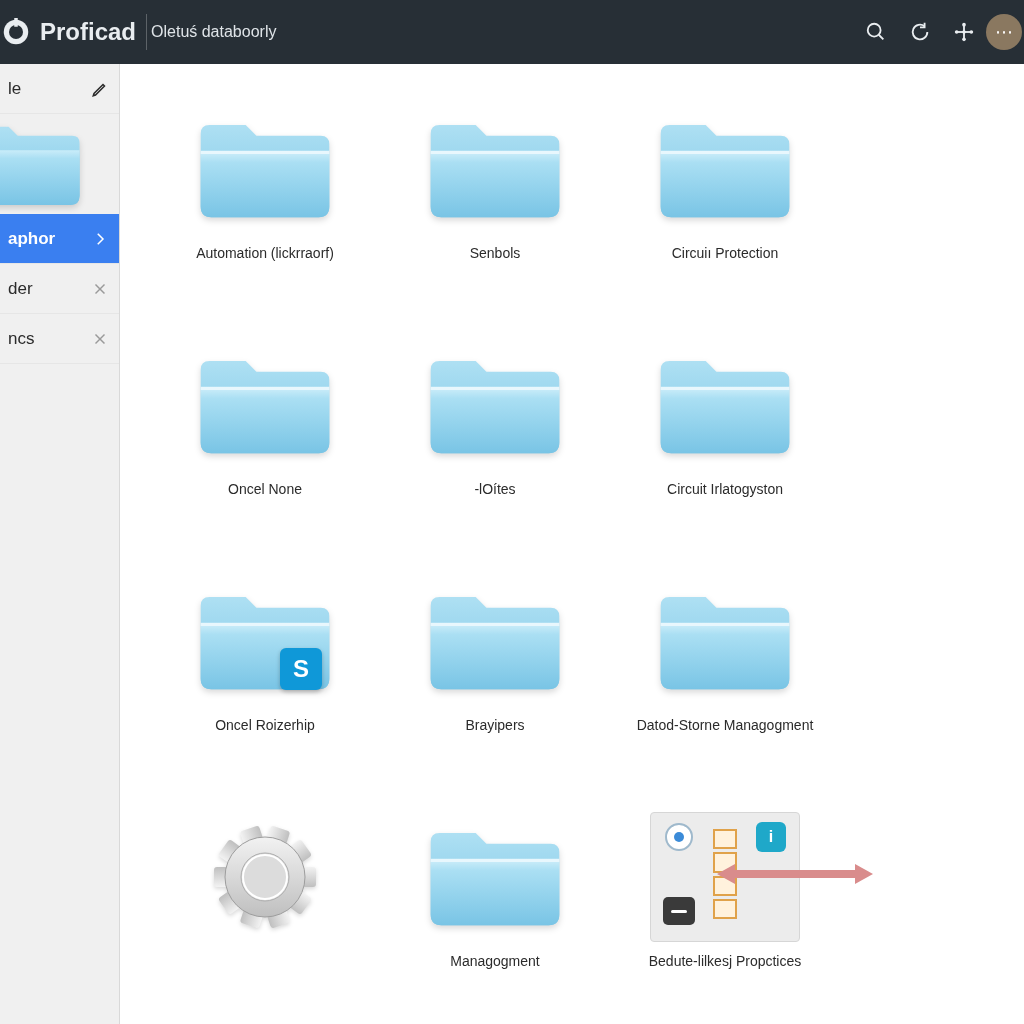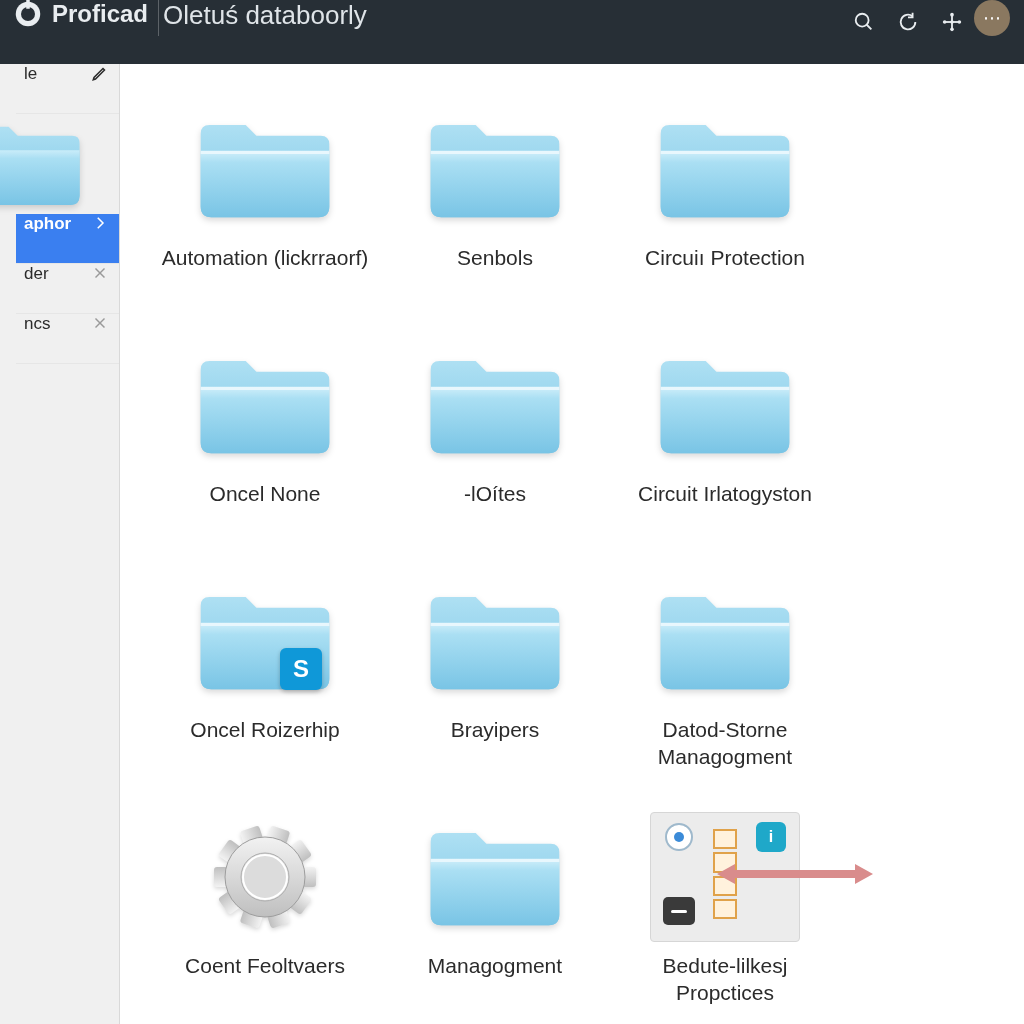--- a/index.html
+++ b/index.html
@@ -12,47 +12,47 @@
     --sel-bg:#3a7ff0;
     --sel-fg:#ffffff;
     --folder-light:#a7d8ee;
     --folder-mid:#7ec6e6;
     --folder-shadow:rgba(0,0,0,.15);
     --body-bg:#ffffff;
   }
   *{box-sizing:border-box;}
   html,body{margin:0;padding:0;width:1024px;height:1024px;overflow:hidden;font-family:"Segoe UI",Arial,sans-serif;background:var(--body-bg);}
   
-  .hdr{height:64px;background:var(--hdr-bg);color:var(--hdr-fg);display:flex;align-items:flex-start;padding:0 14px;gap:0;}
+  .hdr{height:64px;background:var(--hdr-bg);color:var(--hdr-fg);display:flex;align-items:center;padding:0 2px;gap:0;}
   .brand{display:flex;align-items:center;gap:10px;font-size:24px;font-weight:600;}
   .brand-logo{width:28px;height:28px;}
   .hdr-sep{width:1px;height:36px;background:rgba(255,255,255,.25);margin:0 4px 0 10px;}
-  .hdr-title{font-size:26px;color:#dfe4e8;}
+  .hdr-title{font-size:16px;color:#dfe4e8;}
   .hdr-spacer{flex:1;}
   .hdr-btn{width:44px;height:44px;display:flex;align-items:center;justify-content:center;border-radius:22px;cursor:pointer;}
   .hdr-ico{width:22px;height:22px;stroke:#e9edf0;fill:none;stroke-width:2;}
   .avatar{width:36px;height:36px;border-radius:50%;background:#8a7860;color:#fff;display:flex;align-items:center;justify-content:center;font-size:18px;}
   
   .body{display:flex;height:calc(1024px - 64px);}
   .sidebar{width:120px;background:var(--sidebar-bg);border-right:1px solid var(--sidebar-border);display:flex;flex-direction:column;font-size:17px;color:var(--text);}
-  .side-row{height:50px;display:flex;justify-content:space-between;padding:0 10px 0 8px;border-bottom:1px solid #e6e6e6;cursor:pointer;margin-left:16px;}
+  .side-row{height:50px;display:flex;align-items:center;justify-content:space-between;padding:0 10px 0 8px;border-bottom:1px solid #e6e6e6;cursor:pointer;}
   .side-row.first{justify-content:space-between;}
   .side-row .lbl{white-space:nowrap;overflow:hidden;}
   .side-row.sel{background:var(--sel-bg);color:var(--sel-fg);font-weight:bold;}
   .side-row .ico{width:18px;height:18px;stroke:currentColor;fill:none;stroke-width:2;}
   .side-row.sel .ico{stroke:#fff;}
   .side-row .x{stroke:#9a9a9a;}
   .side-thumb{height:100px;display:flex;align-items:center;padding-left:0;}
   .side-thumb svg{margin-left:-40px;}
   
   .content{flex:1;overflow:auto;padding:30px 20px 0 30px;}
   .grid{display:flex;flex-wrap:wrap;gap:0;}
   .cell{width:230px;display:flex;flex-direction:column;align-items:center;margin-bottom:30px;cursor:pointer;}
   .icon-wrap{height:150px;display:flex;align-items:center;justify-content:center;position:relative;}
-  .label{font-size:21px;color:var(--text);text-align:center;line-height:1.3;min-height:56px;padding:0 4px;}
+  .label{font-size:14px;color:var(--text);text-align:right;line-height:1.3;min-height:56px;padding:0 4px;}
   
   .folder-svg{filter:drop-shadow(0 3px 3px var(--folder-shadow));}
   
   .gear-svg{filter:drop-shadow(0 2px 2px rgba(0,0,0,.15));}
   
   .props{width:150px;height:130px;background:#ececec;border:1px solid #d6d6d6;border-radius:4px;padding:8px;display:grid;grid-template-columns:1fr 1fr 1fr;grid-template-rows:1fr 1fr 1fr;gap:6px;align-items:center;justify-items:center;}
   .p-dot{width:28px;height:28px;border-radius:50%;border:2px solid #9fb9cc;background:#fff;position:relative;}
   .p-dot::after{content:"";position:absolute;inset:7px;border-radius:50%;background:#3b8bd8;}
   .p-film{width:24px;height:90px;grid-row:1/4;grid-column:2;display:flex;flex-direction:column;gap:3px;}
   .p-film div{flex:1;border:2px solid #e0a24a;background:#fff2dd;}
@@ -264,21 +264,20 @@
               <rect x="9" y="50.00000000000001" width="14" height="20" rx="3" fill="url(#gear-grad)" transform="rotate(180 16 60.00000000000001)"></rect>
               <rect x="17.40325224750231" y="24.137448899131186" width="14" height="20" rx="3" fill="url(#gear-grad)" transform="rotate(216 24.40325224750231 34.137448899131186)"></rect>
               <rect x="39.40325224750231" y="8.153513283013247" width="14" height="20" rx="3" fill="url(#gear-grad)" transform="rotate(252 46.40325224750231 18.153513283013247)"></rect>
               <rect x="66.59674775249768" y="8.15351328301324" width="14" height="20" rx="3" fill="url(#gear-grad)" transform="rotate(288 73.59674775249768 18.15351328301324)"></rect>
               <rect x="88.59674775249769" y="24.137448899131172" width="14" height="20" rx="3" fill="url(#gear-grad)" transform="rotate(324 95.59674775249769 34.13744889913117)"></rect>
     <circle cx="60" cy="60" r="40" fill="url(#gear-grad)" stroke="#9d9d9d" stroke-width="1"></circle>
     <circle cx="60" cy="60" r="24" fill="#dcdcdc" stroke="#aeaeae"></circle>
     <circle cx="60" cy="60" r="22" fill="none" stroke="#fff" stroke-width="2"></circle>
   </svg>
           </div>
-    <div class="label">Coent Feoltvaers</div>
         </div>
         <div class="cell">
           <div class="icon-wrap">
             <svg class="folder-svg" width="150" height="120" viewBox="0 0 140 110">
     <path d="M10 22q0-8 8-8h34l10 10h60q8 0 8 8v58q0 10-10 10H20q-10 0-10-10z" fill="url(#fold-body)"></path>
     <path d="M10 40h120v50q0 10-10 10H20q-10 0-10-10z" fill="url(#fold-front)"></path>
     <rect x="10" y="38" width="120" height="3" fill="#e8f7fd"></rect>
   </svg>
           </div>
     <div class="label">Managogment</div>

